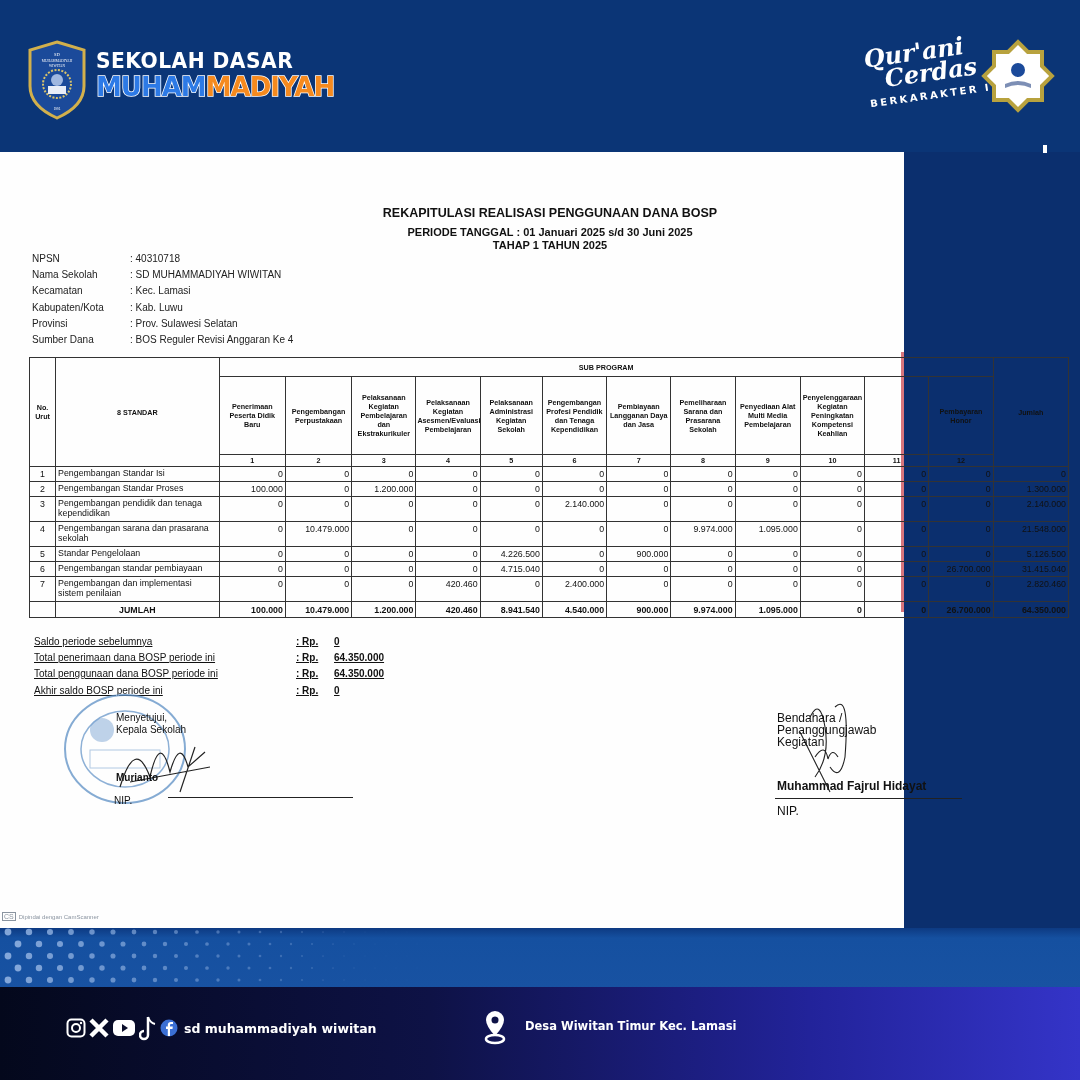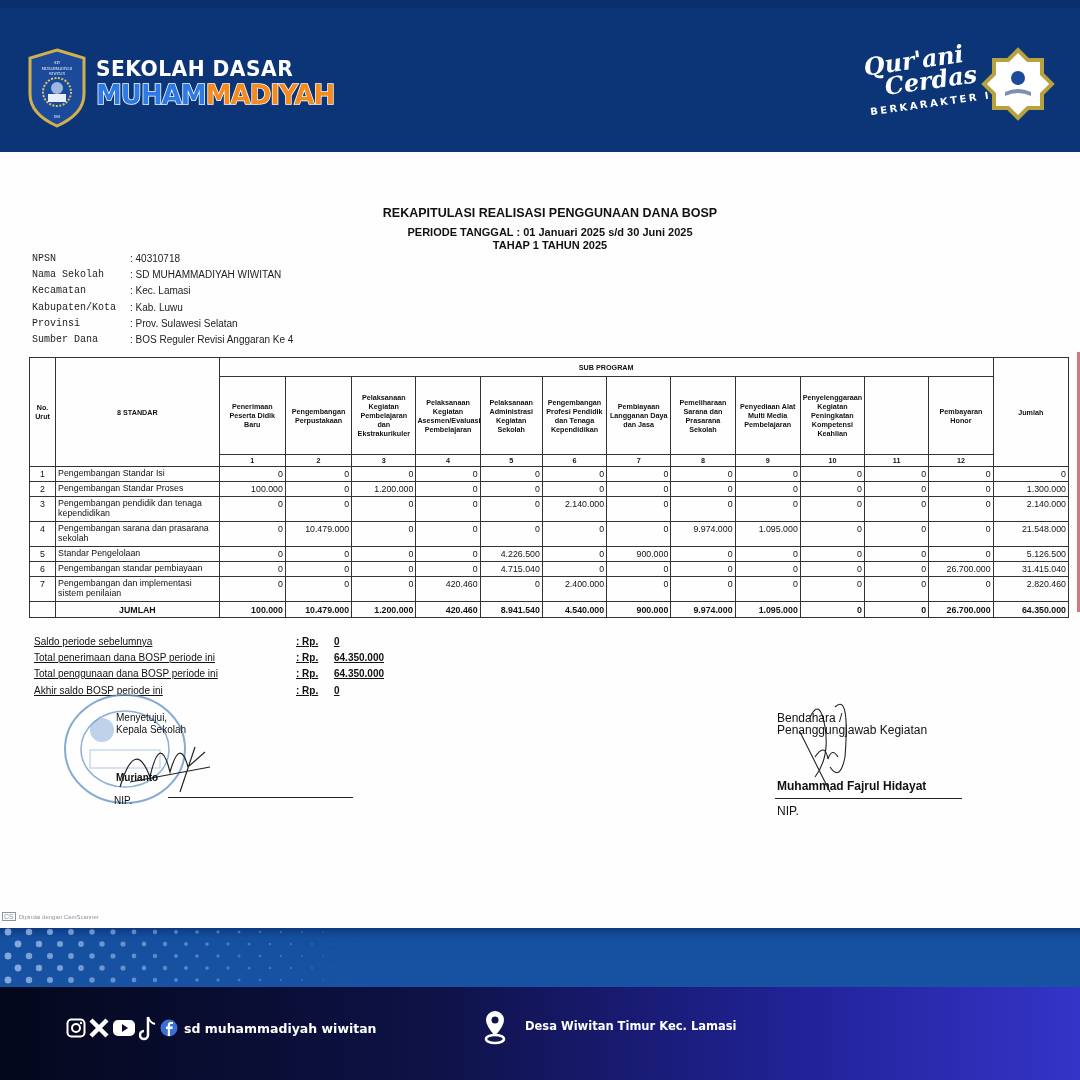--- a/index.html
+++ b/index.html
@@ -1,42 +1,42 @@
 <!DOCTYPE html>
 <html><head>
 <meta charset="utf-8">
 <style>
   * { box-sizing: border-box; margin: 0; padding: 0; }
   html, body { width: 1080px; height: 1080px; overflow: hidden; background: #0b2f6e; font-family: "Liberation Sans", sans-serif; }
   .page { position: relative; width: 1080px; height: 1080px; }
 
   
-  .header { position: absolute; left: 0; top: 8px; width: 1080px; height: 152px; background: #0b3576; }
+  .header { position: absolute; left: 0; top: 0; width: 1080px; height: 152px; background: #0b3576; }
   .school-logo { position: absolute; left: 26px; top: 40px; width: 62px; height: 80px; }
   .brand { position: absolute; left: 96px; top: 48px; }
   .brand-line1 { font-family: "DejaVu Sans", sans-serif; font-weight: bold; color: #fff; font-size: 22px; letter-spacing: 0.5px; transform: scaleX(0.92); transform-origin: left; }
   .brand-line2 { margin-top: 0px; font-family: "DejaVu Sans", sans-serif; font-weight: 900; font-size: 26px; letter-spacing: -1px; line-height: 28px; -webkit-text-stroke: 1.5px #fff; paint-order: stroke fill; }
   .brand-line2 .blue { color: #2d7ae6; }
   .brand-line2 .orange { color: #f58a1f; }
   .slogan { position: absolute; left: 868px; top: 38px; width: 150px; height: 90px; transform: rotate(-8deg); }
   .slogan-script { font-family: "DejaVu Serif", serif; font-style: italic; font-weight: bold; color: #fff; font-size: 24px; line-height: 22px; }
   .slogan-sub { font-family: "DejaVu Sans", sans-serif; font-weight: bold; color: #fff; font-size: 10px; letter-spacing: 2.5px; margin-top: 6px; }
   .star-logo { position: absolute; left: 980px; top: 38px; width: 76px; height: 76px; }
   .header-tick { position: absolute; left: 1043px; top: 145px; width: 4px; height: 8px; background: #fff; }
 
   
-  .doc { position: absolute; left: 0; top: 152px; width: 1080px; height: 776px; background: #fefefe; }
+  .doc { position: absolute; left: 0; top: 152px; width: 904px; height: 776px; background: #fefefe; }
   .doc-edge { position: absolute; right: 0; top: 200px; width: 3px; height: 260px; background: #c83c46; opacity: 0.7; }
   .doc-title { position: absolute; left: 300px; width: 500px; text-align: center; font-weight: bold; color: #111; }
   .t1 { top: 54px; font-size: 12.5px; }
   .t2 { top: 74px; font-size: 11px; }
   .t3 { top: 87px; font-size: 11px; }
   .info { position: absolute; left: 32px; top: 98px; font-size: 10px; color: #222; }
   .info-row { display: flex; height: 16.3px; align-items: center; }
-  .info-label { width: 98px; font-family: Liberation Mono, monospace; }
+  .info-label { width: 98px; }
   .info-value { }
 
   table.rekap { position: absolute; left: 29px; top: 205px; width: 1040px; border-collapse: collapse; font-size: 8.8px; color: #111; table-layout: fixed; }
   table.rekap td, table.rekap th { border: 1px solid #333; }
   table.rekap th { font-weight: bold; font-size: 7.2px; line-height: 9px; text-align: center; vertical-align: middle; padding: 1px; }
   th.sub-program { font-size: 11px; height: 19px; }
   th.big { font-size: 13px; }
   th.nourut { font-size: 10.5px; line-height: 12px; }
   th.jumlah-head { font-size: 11px; }
   th.colnum { height: 12px; font-size: 7px; }

